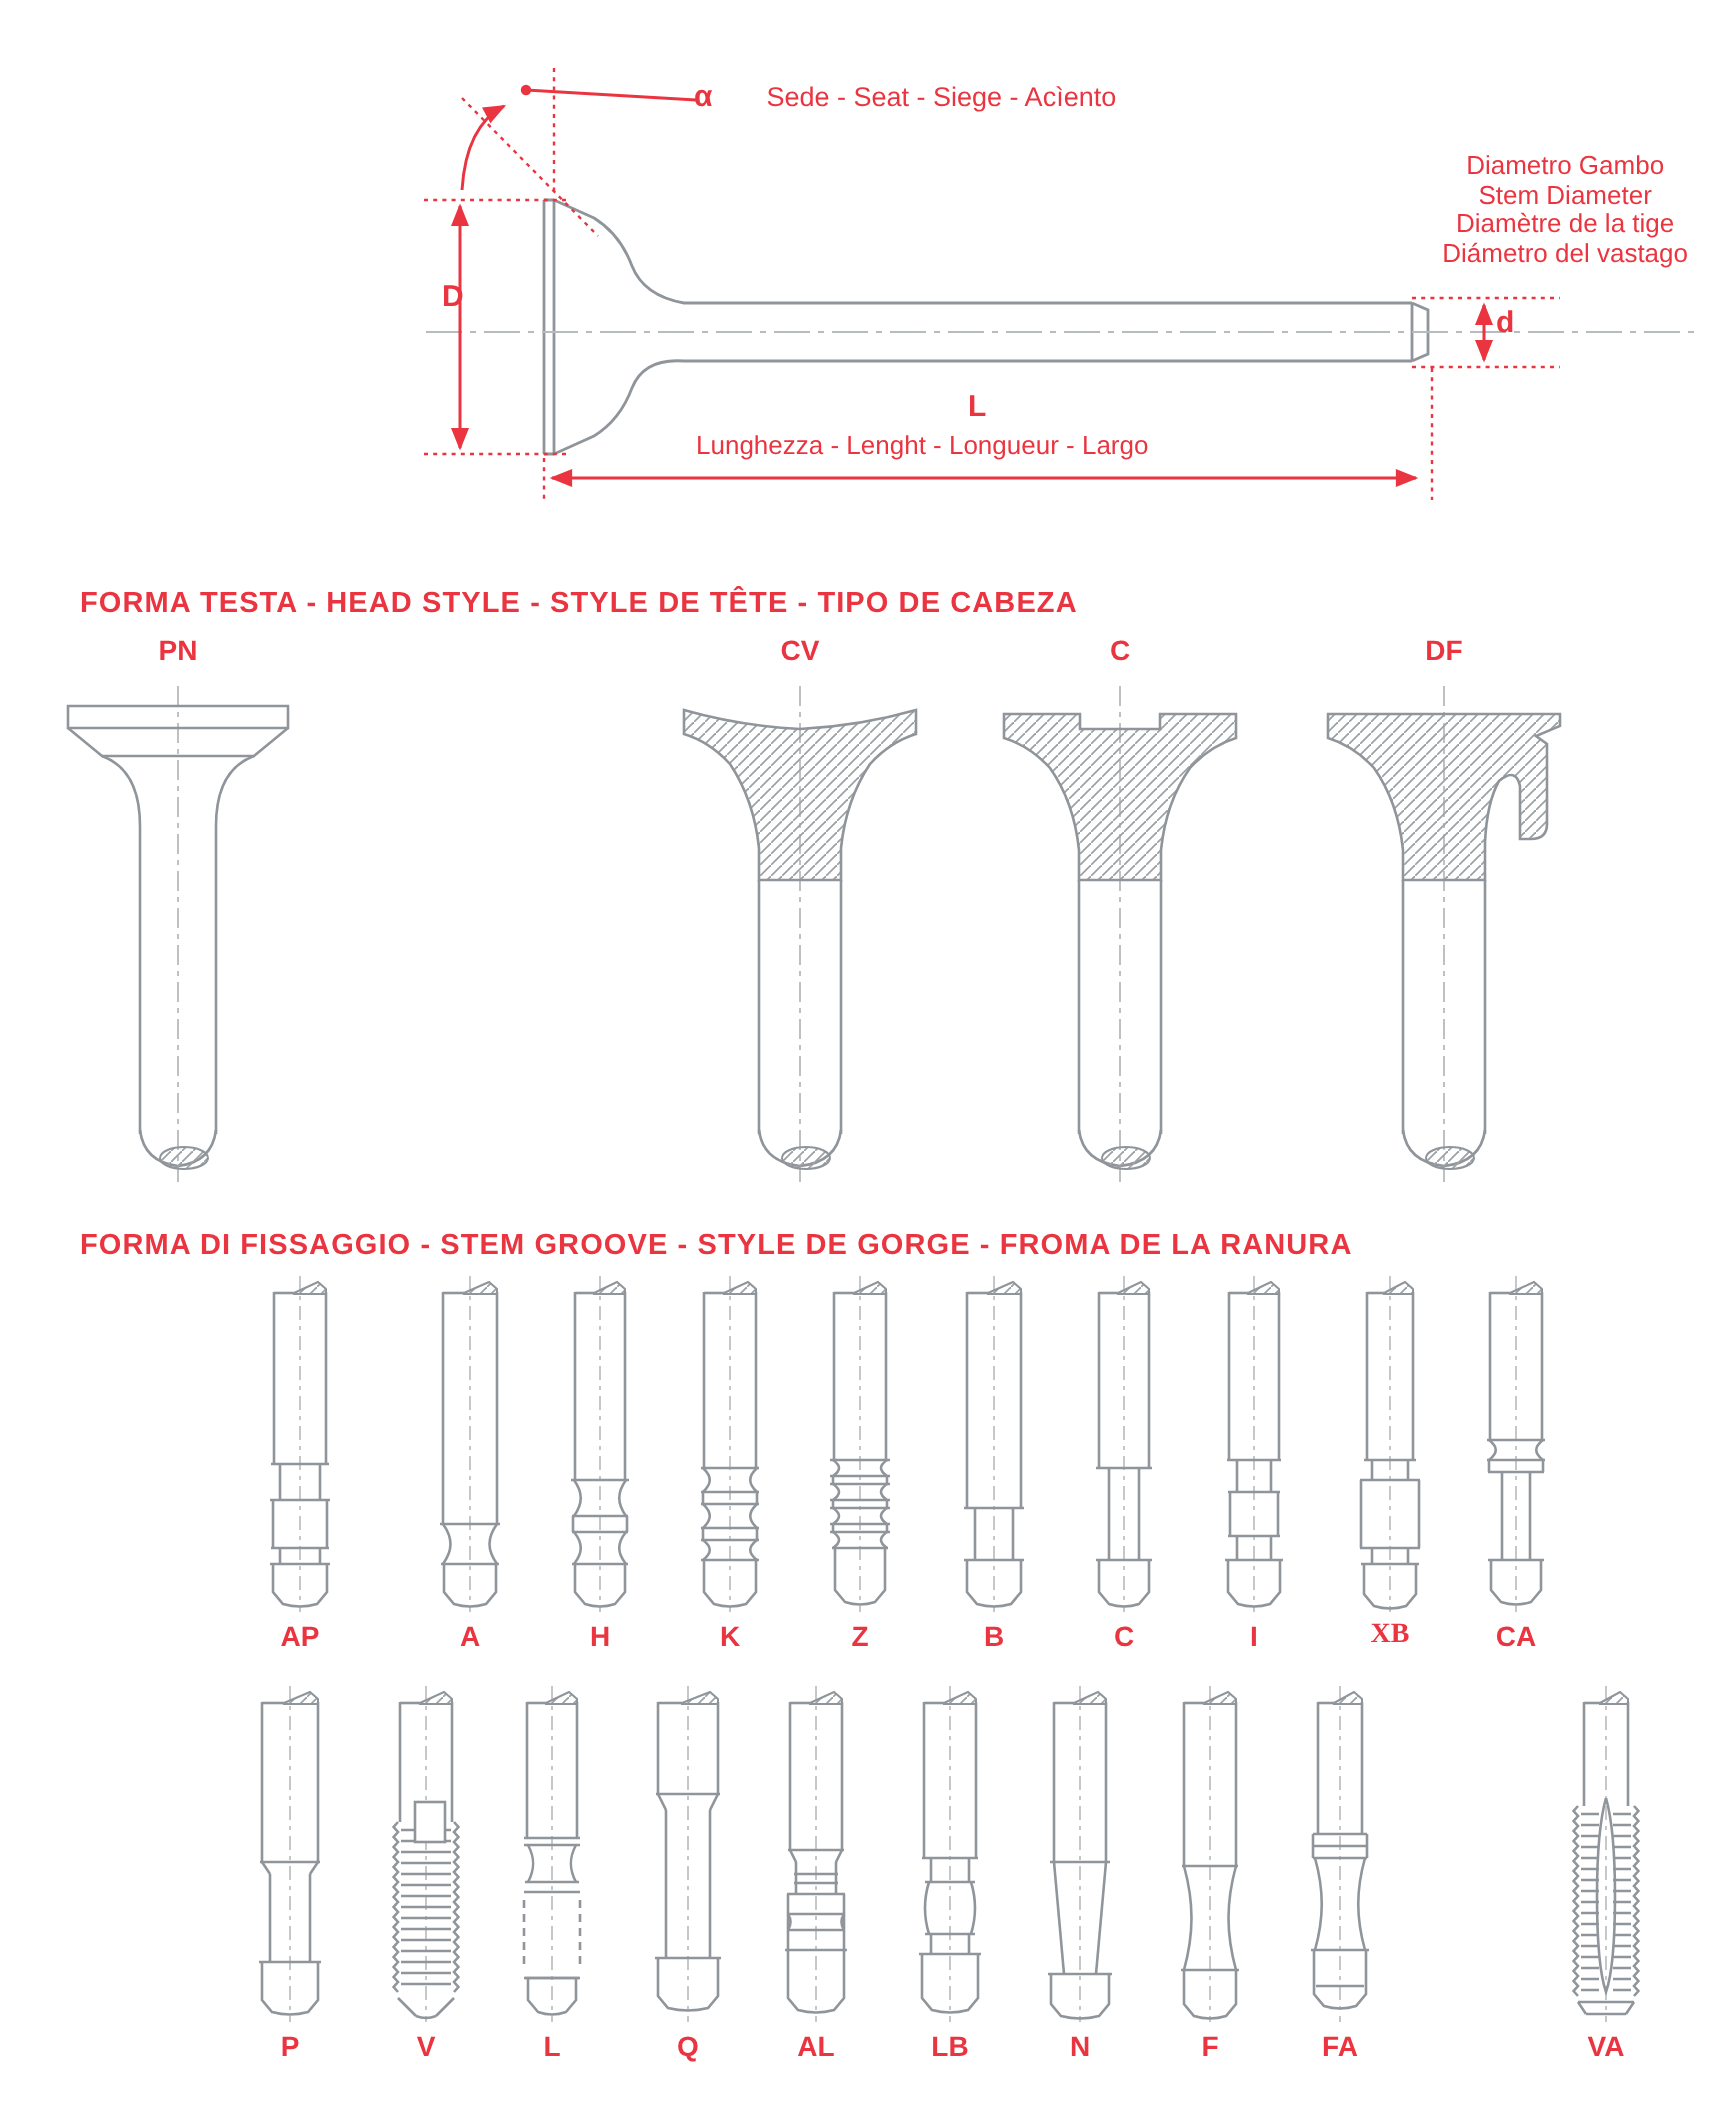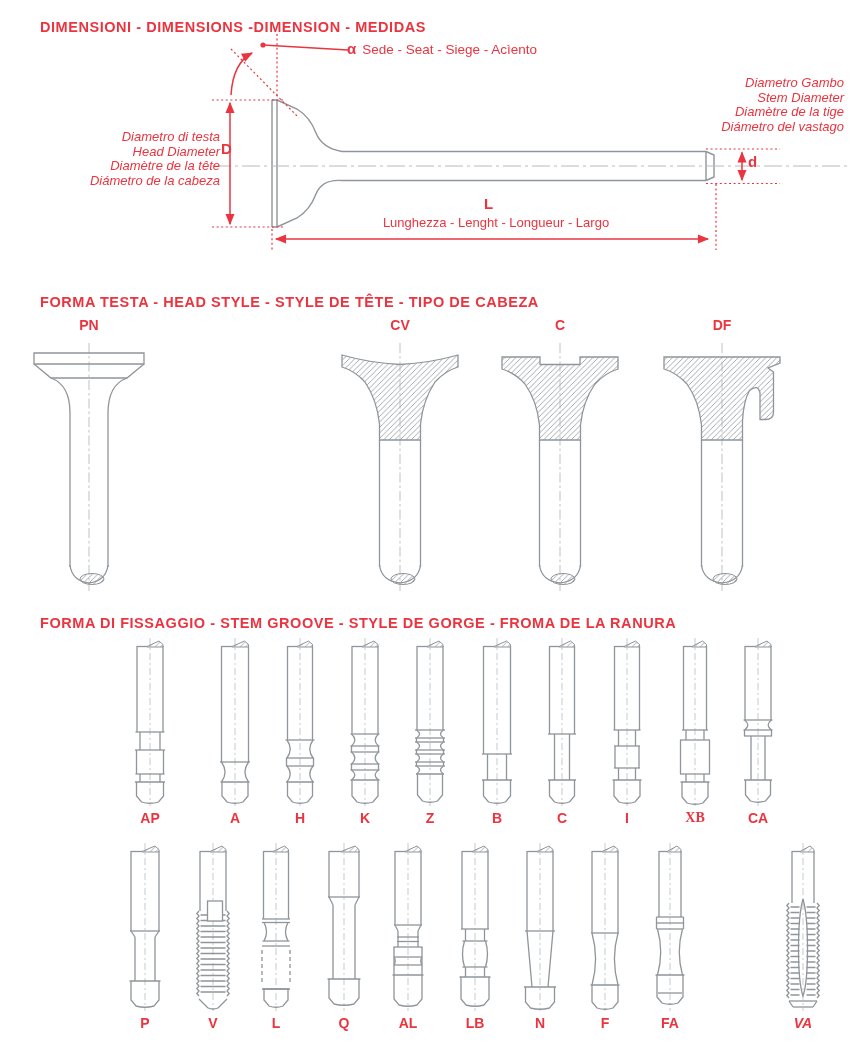--- a/index.html
+++ b/index.html
@@ -6,37 +6,36 @@
     --red:#EA3540;
     --line:#8F959A;
     --centerline:#B6BBBE;
   }
   html,body{margin:0;padding:0;background:#fff;}
   body{font-family:"Liberation Sans",sans-serif;}
   .page{position:relative;width:860px;height:1051px;background:#fff;overflow:hidden;}
   .title{position:absolute;left:40px;font-size:14.5px;font-weight:700;color:var(--red);
          letter-spacing:.55px;white-space:nowrap;}
   .ml{position:absolute;font-size:13px;line-height:14.6px;color:var(--red);white-space:nowrap;}
-  .r{text-align:right;font-style:italic;}
+  .r{text-align:center;}
   .dim{position:absolute;font-weight:700;font-size:15px;color:var(--red);}
   .alpha-row{position:absolute;left:347px;top:40px;display:flex;gap:6px;align-items:baseline;color:var(--red);}
   .alpha-sym{font-weight:700;font-size:15px;}
-  .seat{font-size:13.5px;white-space:nowrap;}
+  .seat{font-size:13.5px;white-space:nowrap;margin-left:21px;}
   .col{position:absolute;}
   .codelbl{position:absolute;left:0;width:100%;text-align:center;font-weight:700;
            font-size:14px;color:var(--red);}
   .abs{position:absolute;}
   svg{display:block;}
 </style>
 </head>
 <body>
 
 <div class="page">
 
-  <h2 class="title" style="top:7px">DIMENSIONI - DIMENSIONS -DIMENSION - MEDIDAS</h2>
 
   <svg class="abs" style="left:0;top:0" width="860" height="262" viewBox="0 0 860 262">
     <defs>
       <marker id="mA" markerWidth="9" markerHeight="8" refX="7.2" refY="3.5" orient="auto-start-reverse">
         <path d="M0.5,0.5 L8,3.5 L0.5,6.5 Z" fill="#EA3540"></path>
       </marker>
     </defs>
 
     <g stroke="#8F959A" fill="none" stroke-width="1.4">
       <path d="M272,100 V227 M277,100 V227 M272,100 H277 M272,227 H277"></path>
@@ -71,31 +70,25 @@
     <span class="alpha-sym">α</span>
     <span class="seat">Sede - Seat - Siege - Acìento</span>
   </div>
 
   <div class="ml r" id="stemDiamBlock" style="right:16px;top:76px">
       <div>Diametro Gambo</div>
       <div>Stem Diameter</div>
       <div>Diamètre de la tige</div>
       <div>Diámetro del vastago</div>
     </div>
-  <div class="ml r" id="headDiamBlock" style="left:28px;width:192px;top:130px">
-      <div>Diametro di testa</div>
-      <div>Head Diameter</div>
-      <div>Diamètre de la tête</div>
-      <div>Diámetro de la cabeza</div>
-    </div>
 
   <span class="dim" style="left:221px;top:140px">D</span>
   <span class="dim" style="left:748px;top:153px">d</span>
   <span class="dim" style="left:484px;top:195px">L</span>
-  <div class="ml" style="left:348px;width:296px;top:216px;text-align:center">Lunghezza - Lenght - Longueur - Largo</div>
+  <div class="ml" style="left:348px;width:296px;top:216px;">Lunghezza - Lenght - Longueur - Largo</div>
 
   <h2 class="title" style="top:282px">FORMA TESTA - HEAD STYLE - STYLE DE TÊTE - TIPO DE CABEZA</h2>
   <div class="abs" id="headRow" style="left:0;top:317px;width:860px;height:285px">
       <div class="col" style="left: 14px; top: 0px; width: 150px; height: 285px;">
         <div class="codelbl" style="top:0">PN</div>
         <svg width="150" height="258" viewBox="0 0 150 258" style="position:absolute;left:0;top:22px">
           <defs>
             <pattern id="hp1" patternUnits="userSpaceOnUse" width="5.5" height="5.5">
               <path d="M0,5.5 L5.5,0" stroke="#9BA1A5" stroke-width="0.9"></path>
             </pattern>
@@ -553,21 +546,21 @@
           <path d="M16.5,74 H43.5" fill="none" stroke="#8F959A" stroke-width="1.3"></path>
           <path d="M16.5,74 V86 M43.5,74 V86" fill="none" stroke="#8F959A" stroke-width="1.3"></path>
           <path d="M16.5,80 H43.5" fill="none" stroke="#8F959A" stroke-width="1.3"></path>
           <path d="M16.5,86 H43.5" fill="none" stroke="#8F959A" stroke-width="1.3"></path>
           <path d="M17.5,86 C22,102.1 22,115.9 17.5,132 M42.5,86 C38,102.1 38,115.9 42.5,132" fill="none" stroke="#8F959A" stroke-width="1.3"></path>
           <path d="M18,150 H42" fill="none" stroke="#8F959A" stroke-width="1.3"></path>
           <path d="M15.5,132 H44.5 M17,132 V154 L22,160 Q30,162.5 38,160 L43,154 V132" fill="none" stroke="#8F959A" stroke-width="1.3"></path>
         </svg>
         <div class="codelbl" style="top:172px">FA</div>
       </div>
-      <div class="col" style="left: 773px; top: 0px; width: 60px; height: 195px; font-style: italic;">
+      <div class="col" style="left: 773px; top: 0px; width: 60px; height: 195px;">
         <svg width="60" height="168" viewBox="0 0 60 168" style="position:absolute;left:0;top:0">
           <defs>
             <pattern id="sp26" patternUnits="userSpaceOnUse" width="5.5" height="5.5">
               <path d="M0,5.5 L5.5,0" stroke="#9BA1A5" stroke-width="0.9"></path>
             </pattern>
           </defs>
           <path d="M30,0 V168" stroke="#B6BBBE" stroke-width="0.8" fill="none" stroke-dasharray="7 3 2 3"></path>
           <path d="M27,8.5 L37,3 L41,6.5 L41,9 L27,9 Z" fill="url(#sp26)" stroke="#8F959A" stroke-width="1"></path>
           <path d="M19,8.5 H27" fill="none" stroke="#8F959A" stroke-width="1.3"></path>
           <path d="M19,8 V60 M41,8 V60" fill="none" stroke="#8F959A" stroke-width="1.3"></path>

